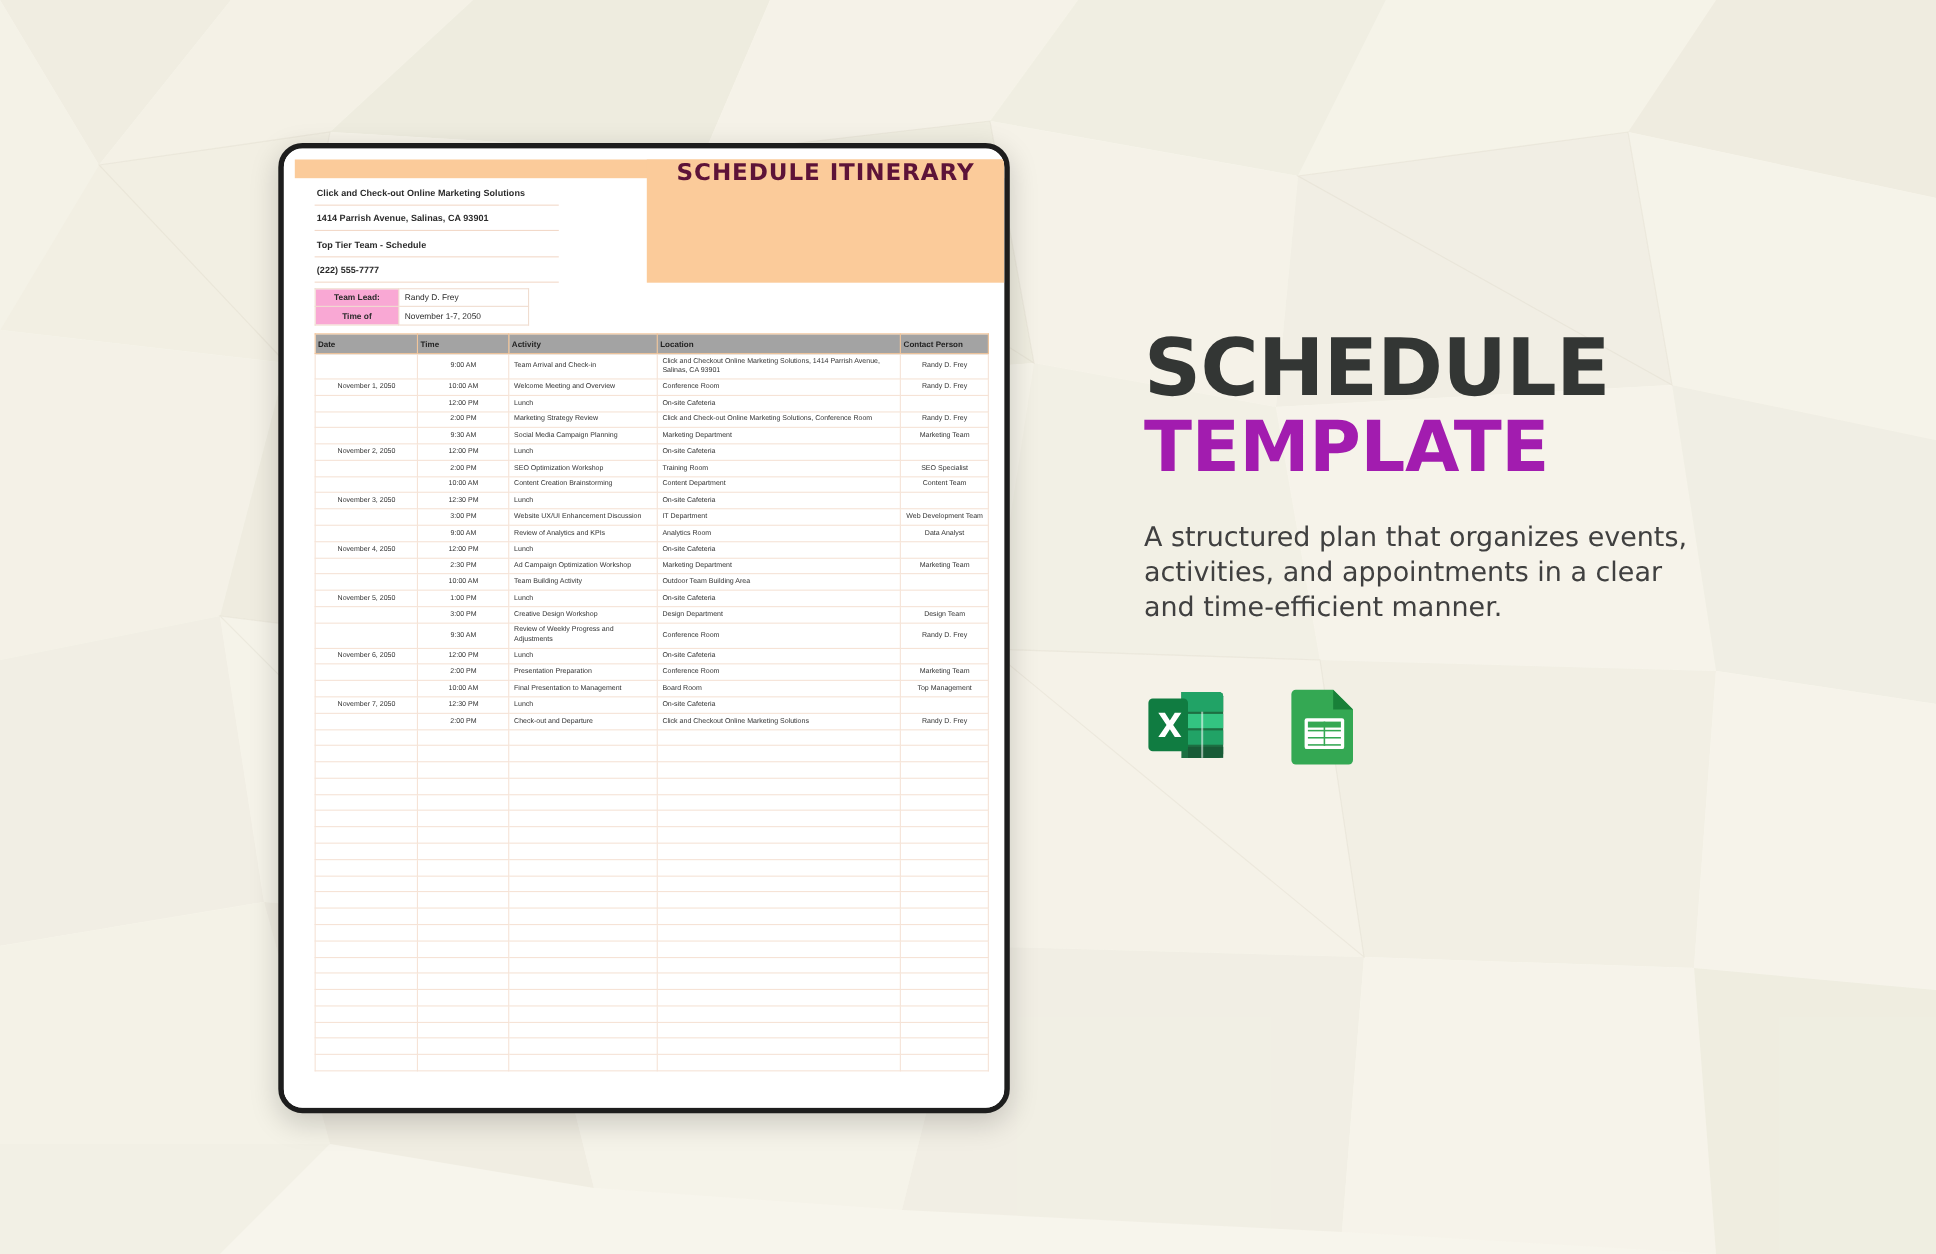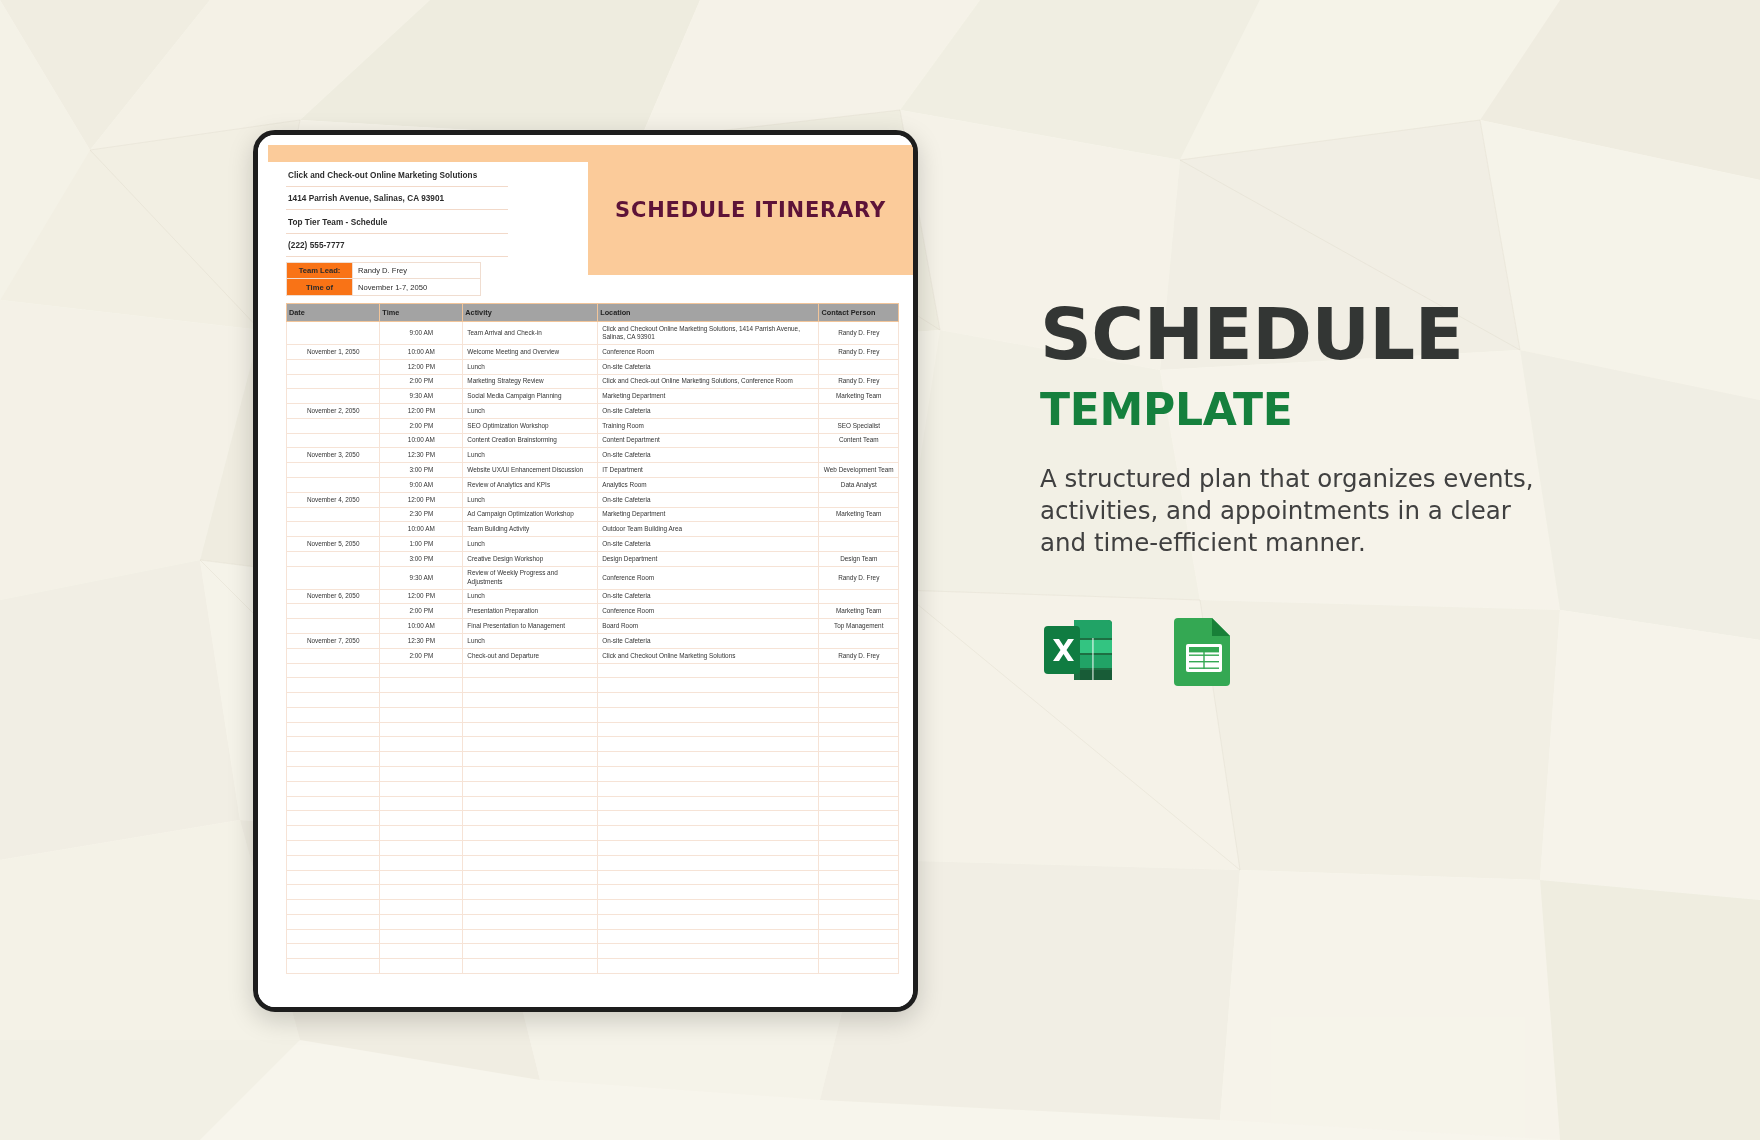--- a/index.html
+++ b/index.html
@@ -35,23 +35,23 @@
   
   .peach-band {
     position: absolute;
     left: 10px; top: 10px;
     width: 645px; height: 17px;
     background: #fbcb9a;
   }
   .peach-block {
     position: absolute;
     left: 330px; top: 10px;
-    width: 325px; height: 130px;
+    width: 325px; height: 112px;
     background: #fbcb9a;
-    display: flex; align-items: center; justify-content: center;
+    display: flex; justify-content: center;
   }
   .peach-title {
     color: #5d1338;
     font-family: "DejaVu Sans", sans-serif;
     font-weight: 700;
     font-size: 21px;
     letter-spacing: .8px;
     text-align: center;
   }
 
@@ -74,24 +74,24 @@
     width: 195px;
     border-collapse: collapse;
   }
   .meta-table td {
     font-size: 7.6px;
     border: .8px solid #f0ddd0;
     padding: 3.2px 5px;
     color: #2b2b2b;
   }
   .meta-label {
-    background: #f97316;
+    background: #f9a8d4;
     font-weight: 700;
     text-align: center;
-    width: 66px;
+    width: 76px;
     margin-left: 44px;
   }
   .meta-value { background: #fff; font-weight: 400; color: #3a3a3a; }
 
   
   .sched-wrap { position: absolute; left: 28px; top: 168px; width: 613px; }
   table.sched { width: 100%; border-collapse: collapse; table-layout: fixed; }
   table.sched th {
     background: #a3a3a3;
     font-size: 7.3px;
@@ -123,25 +123,24 @@
     font-family: "DejaVu Sans", sans-serif;
     font-size: 72px;
     font-weight: 700;
     line-height: .97;
     color: #333634;
     letter-spacing: -.5px;
   }
   .big-title .l2 { display: block; }
   .tpl-word {
     font-family: "DejaVu Sans", sans-serif;
-    font-size: 44px;
+    font-size: 64px;
     font-weight: 700;
-    color: #15803d;
+    color: #a21caf;
     letter-spacing: -.3px;
-    margin-top: 14px;
   }
   .desc {
     margin-top: 28px;
     font-size: 24.5px;
     line-height: 1.3;
     color: #404040;
     font-family: "DejaVu Sans", sans-serif;
     max-width: 520px;
   }
   .icon-row { margin-top: 54px; display: flex; gap: 38px; align-items: flex-start; }

